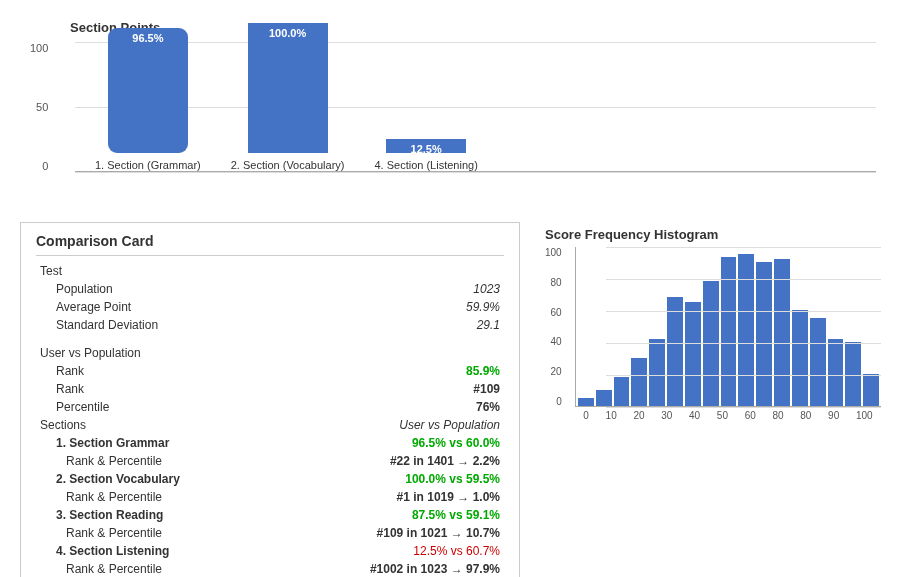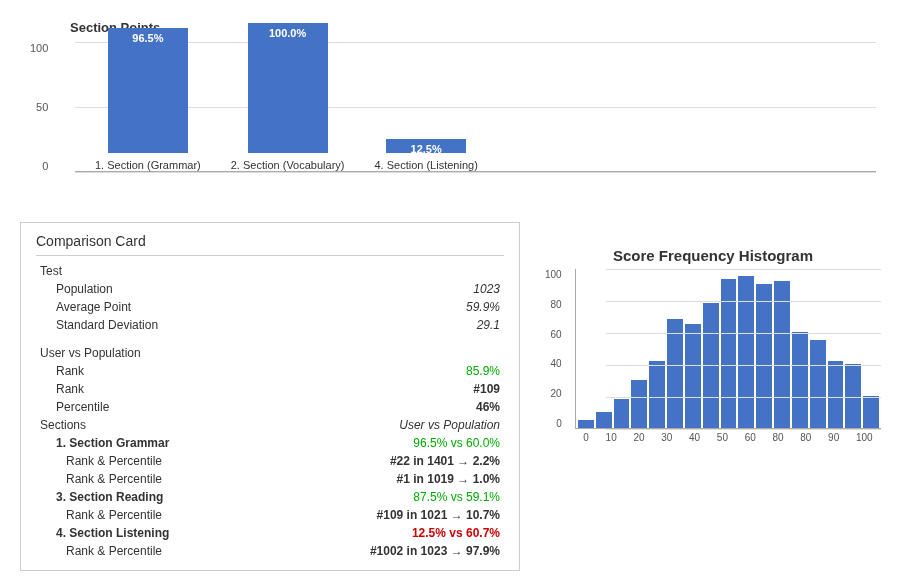--- a/index.html
+++ b/index.html
@@ -18,35 +18,35 @@
     .bar-wrapper { display: flex; flex-direction: column; align-items: center; position: relative; }
     .bar { background: #4472C4; width: 80px; display: flex; align-items: flex-start; justify-content: center; padding-top: 4px; color: white; font-size: 11px; font-weight: bold; }
     .bar-label { font-size: 11px; color: #333; margin-top: 6px; text-align: center; white-space: nowrap; }
 
     .gridlines { position: absolute; top: 0; left: 0; right: 0; height: 130px; pointer-events: none; }
     .gridline { position: absolute; left: 0; right: 0; border-top: 1px solid #ddd; }
 
     .bottom-section { display: flex; gap: 20px; padding: 10px 10px; }
 
     .comparison-card { flex: 0 0 500px; border: 1px solid #ccc; padding: 10px 15px; }
-    .comparison-title { font-size: 14px; font-weight: normal; margin-bottom: 1px; }
+    .comparison-title { font-size: 14px; font-weight: bold; margin-bottom: 1px; }
     .divider { border-top: 1px solid #ccc; margin: 6px 0; }
 
     .comp-table { width: 100%; border-collapse: collapse; font-size: 12px; }
     .comp-table td { padding: 2px 4px; vertical-align: top; }
     .comp-table .label { color: #333; margin-left: 28px; }
     .comp-table .value { text-align: right; color: #333; font-style: italic; }
-    .comp-table .value-green { text-align: right; color: #00AA00; font-weight: normal; }
+    .comp-table .value-green { text-align: right; color: #00AA00; font-weight: bold; }
     .comp-table .value-dark { text-align: right; color: #333; font-weight: bold; }
     .comp-table .section-header { font-weight: bold; }
     .comp-table .indent { padding-left: 20px; }
     .comp-table .italic-right { text-align: right; font-style: italic; color: #333; }
 
     .histogram-section { flex: 1; padding: 5px; }
-    .histogram-title { font-size: 15px; font-weight: bold; text-align: center; margin-bottom: 5px; margin-top: 20px; }
+    .histogram-title { font-size: 13px; font-weight: bold; margin-bottom: 5px; }
     .histogram-container { position: relative; height: 200px; width: 100%; }
     .hist-bars { display: flex; align-items: flex-end; height: 160px; border-bottom: 1.5px solid #aaa; border-left: 1.5px solid #aaa; padding: 0 2px; gap: 2px; position: relative; margin-left: 30px; }
     .hist-bar { background: #4472C4; flex: 1; }
     .hist-y-axis { position: absolute; left: 0; top: 0; height: 160px; display: flex; flex-direction: column; justify-content: space-between; align-items: flex-end; padding-right: 3px; font-size: 10px; color: #555; }
     .hist-x-labels { display: flex; justify-content: space-around; margin-left: 30px; margin-top: 3px; font-size: 10px; color: #555; }
     .hist-gridlines { position: absolute; top: 0; left: 30px; right: 0; height: 160px; pointer-events: none; }
     .hist-gridline { position: absolute; left: 0; right: 0; border-top: 1px solid #ddd; }
   </style>
 </head>
 <body>
@@ -60,21 +60,21 @@
       <span>0</span>
     </div>
     <div class="bars-area" id="bars-area">
       <div class="gridlines" id="gridlines">
         <div class="gridline" style="top: 0%;"></div>
         <div class="gridline" style="top: 50%;"></div>
         <div class="gridline" style="top: 100%;"></div>
       </div>
     <div class="bar-group">
           <div class="bar-wrapper">
-            <div class="bar" style="height: 125.45px;">96.5%</div>
+            <div class="bar" style="height: 125.45px; border-radius: 9px;">96.5%</div>
             <div class="bar-label">1. Section (Grammar)</div>
           </div>
         </div>
         <div class="bar-group">
           <div class="bar-wrapper">
             <div class="bar" style="height: 130px;">100.0%</div>
             <div class="bar-label">2. Section (Vocabulary)</div>
           </div>
         </div>
         <div class="bar-group">
@@ -119,49 +119,53 @@
       <tr>
         <td class="label indent">Rank</td>
         <td class="value-green">85.9%</td>
       </tr>
       <tr>
         <td class="label indent">Rank</td>
         <td class="value-dark">#109</td>
       </tr>
       <tr>
         <td class="label indent">Percentile</td>
-        <td class="value-dark">46%</td>
+        <td class="value-dark">76%</td>
       </tr>
       <tr>
         <td class="label">Sections</td>
         <td class="italic-right">User vs Population</td>
       </tr>
       <tr>
         <td class="label indent section-header">1. Section Grammar</td>
         <td class="value-green">96.5% vs 60.0%</td>
       </tr>
       <tr>
         <td class="label indent" style="padding-left:30px;">Rank &amp; Percentile</td>
         <td class="value-dark">#22 in 1401 → 2.2%</td>
       </tr>
       <tr>
+        <td class="label indent section-header">2. Section Vocabulary</td>
+        <td class="value-green">100.0% vs 59.5%</td>
+      </tr>
+      <tr>
         <td class="label indent" style="padding-left:30px;">Rank &amp; Percentile</td>
         <td class="value-dark">#1 in 1019 → 1.0%</td>
       </tr>
       <tr>
         <td class="label indent section-header">3. Section Reading</td>
         <td class="value-green">87.5% vs 59.1%</td>
       </tr>
       <tr>
         <td class="label indent" style="padding-left:30px;">Rank &amp; Percentile</td>
         <td class="value-dark">#109 in 1021 → 10.7%</td>
       </tr>
       <tr>
         <td class="label indent section-header">4. Section Listening</td>
-        <td style="text-align:right; color:#CC0000; font-weight:bold;">12.5% vs 60.7%</td>
+        <td style="text-align:right; color:#CC0000; font-weight:normal;">12.5% vs 60.7%</td>
       </tr>
       <tr>
         <td class="label indent" style="padding-left:30px;">Rank &amp; Percentile</td>
         <td class="value-dark">#1002 in 1023 → 97.9%</td>
       </tr>
     </tbody>
       </table>
   </div>
 
   <div class="histogram-section">

